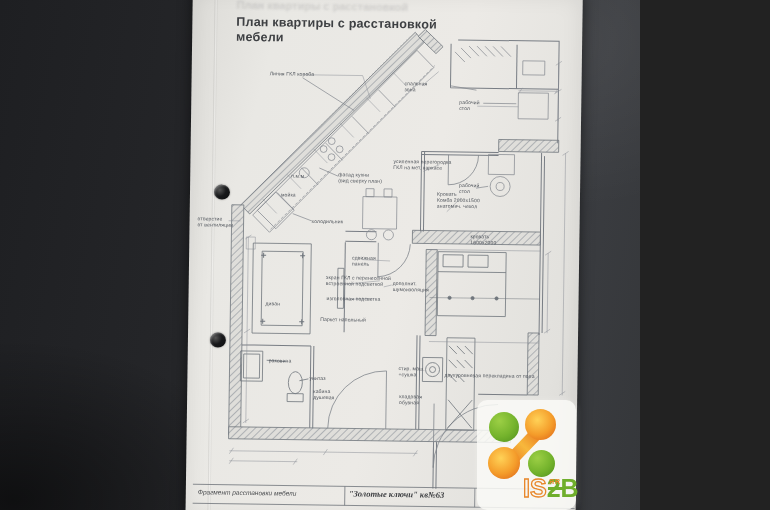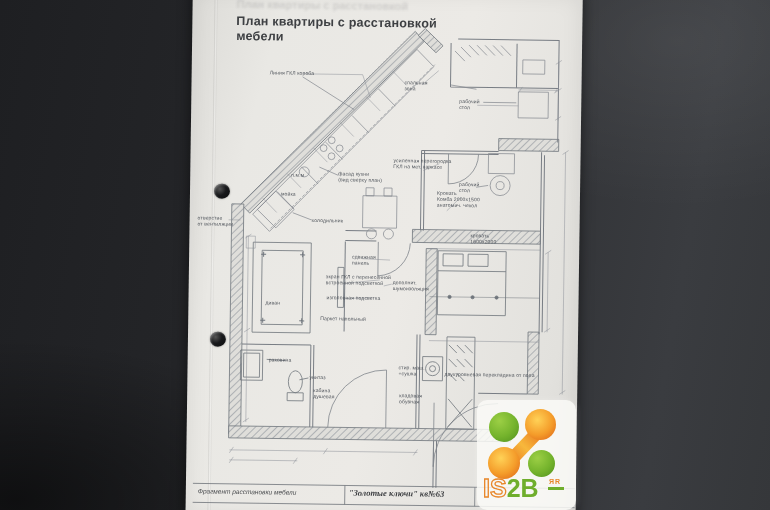--- a/index.html
+++ b/index.html
@@ -1,17 +1,17 @@
 <!DOCTYPE html>
 <html><head>
 <meta charset="utf-8">
 <style>
   html,body{margin:0;padding:0;background:#222;}
   .stage{
-    position:relative;width:770px;height:510px;overflow:hidden;
+    position:relative;width:640px;height:510px;overflow:hidden;
     font-family:"Liberation Sans",sans-serif;
     background:
       radial-gradient(60% 55% at 88% 8%, rgba(255,255,255,0.07), transparent 60%),
       radial-gradient(55% 45% at 2% 98%, rgba(0,0,0,0.55), transparent 70%),
       linear-gradient(100deg,#1e1f22 0%,#27282b 42%,#3a3c40 85%,#35373a 100%);
   }
   .paper-wrap{position:absolute;inset:0;transform:rotate(0.8deg);transform-origin:50% 52%;}
   .paper-under{position:absolute;left:192px;top:-10px;width:384px;height:16px;background:#cfcecb;}
   .paper{
     position:absolute;left:189px;top:-8px;width:390px;height:527px;
@@ -60,21 +60,21 @@
   .ball.orange1{left:48px;top:9px;width:31px;height:31px;
     background:radial-gradient(circle at 40% 35%, #ffd257 0%, #f49c2a 55%, #db5f17 100%);}
   .ball.orange2{left:11px;top:47px;width:32px;height:32px;
     background:radial-gradient(circle at 40% 35%, #ffd257 0%, #f49c2a 55%, #db5f17 100%);}
   .bar{
     position:absolute;left:25px;top:40px;width:44px;height:13px;border-radius:7px;
     background:linear-gradient(90deg,#e9781f,#f7b83c,#e9781f);
     transform:rotate(134deg);transform-origin:50% 50%;
   }
   .logo-text{position:absolute;left:6px;top:76px;width:90px;font-weight:bold;line-height:1;}
-  .logo-is{font-size:25px;color:transparent;-webkit-text-stroke:1.3px #e8872a;letter-spacing:0px;}
+  .logo-is{font-size:25px;color:transparent;-webkit-text-stroke:1.3px #e8872a;letter-spacing:0px;margin-left:40px;}
   .logo-2b{font-size:25px;color:#6fae2c;letter-spacing:0px;margin-top:39px;}
   .logo-sup{position:absolute;left:72px;top:78px;font-size:7px;font-weight:bold;color:#e8872a;letter-spacing:1px;}
   .logo-underline{position:absolute;left:71px;top:87px;width:16px;height:2.5px;background:#6fae2c;}
 </style>
 </head>
 <body>
 
 <div class="stage">
   <div class="paper-wrap">
     <div class="paper-under"></div>

